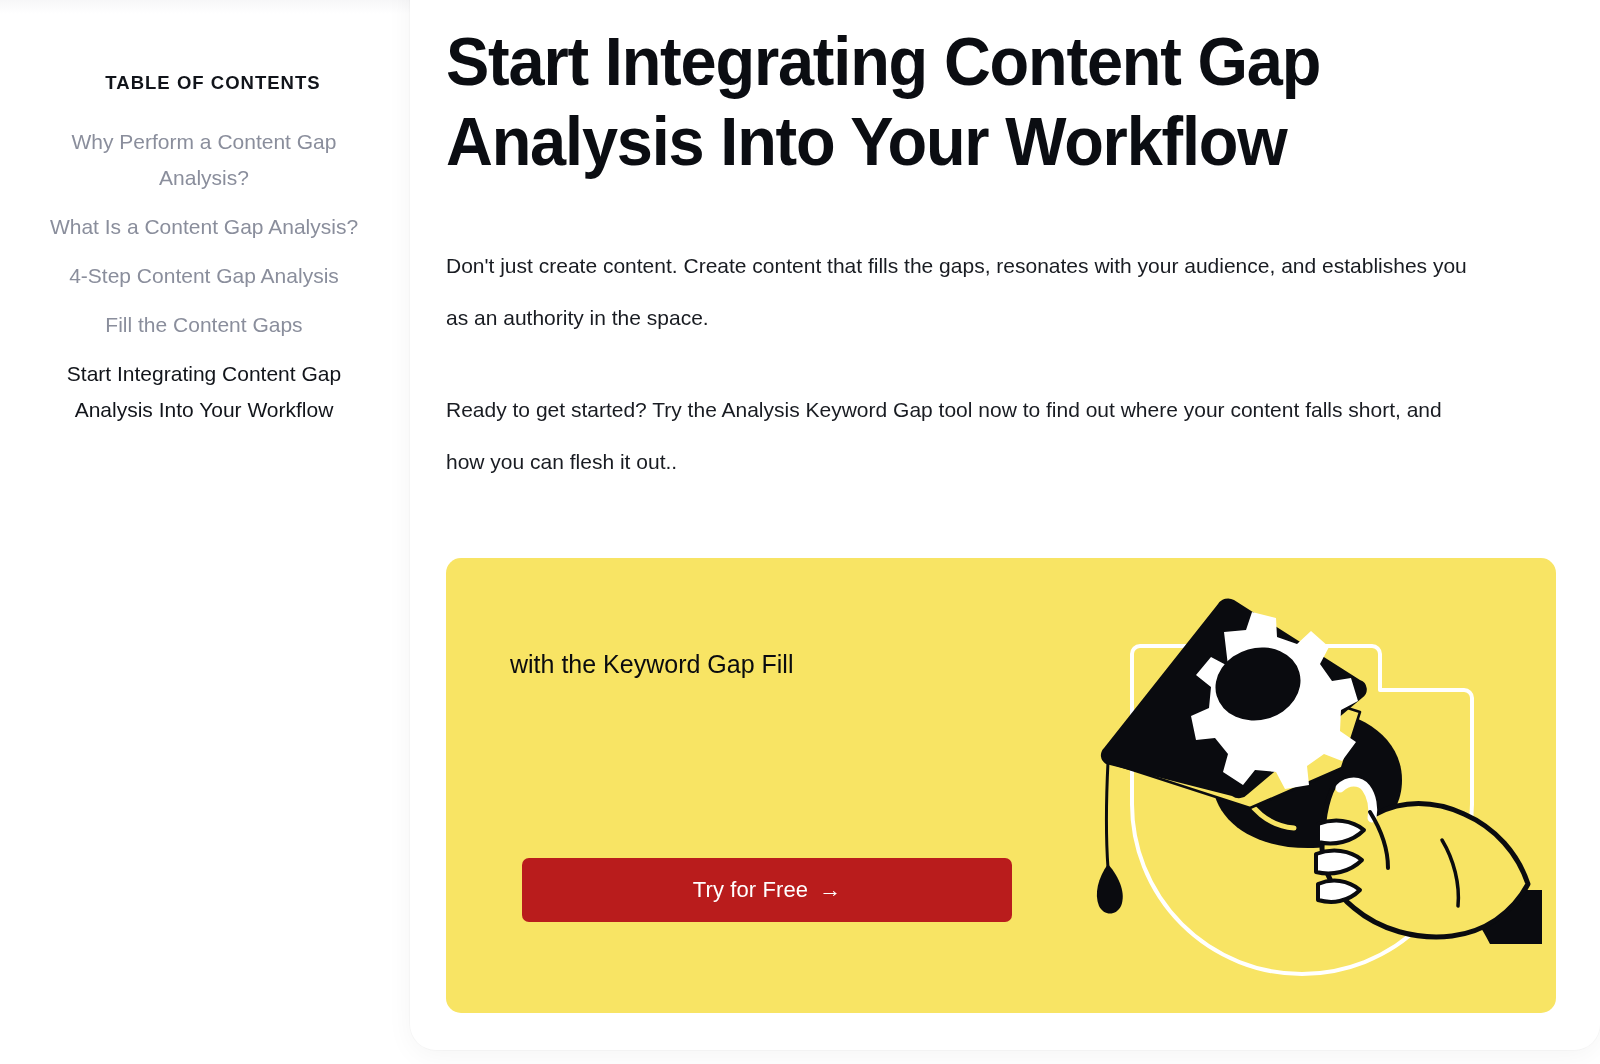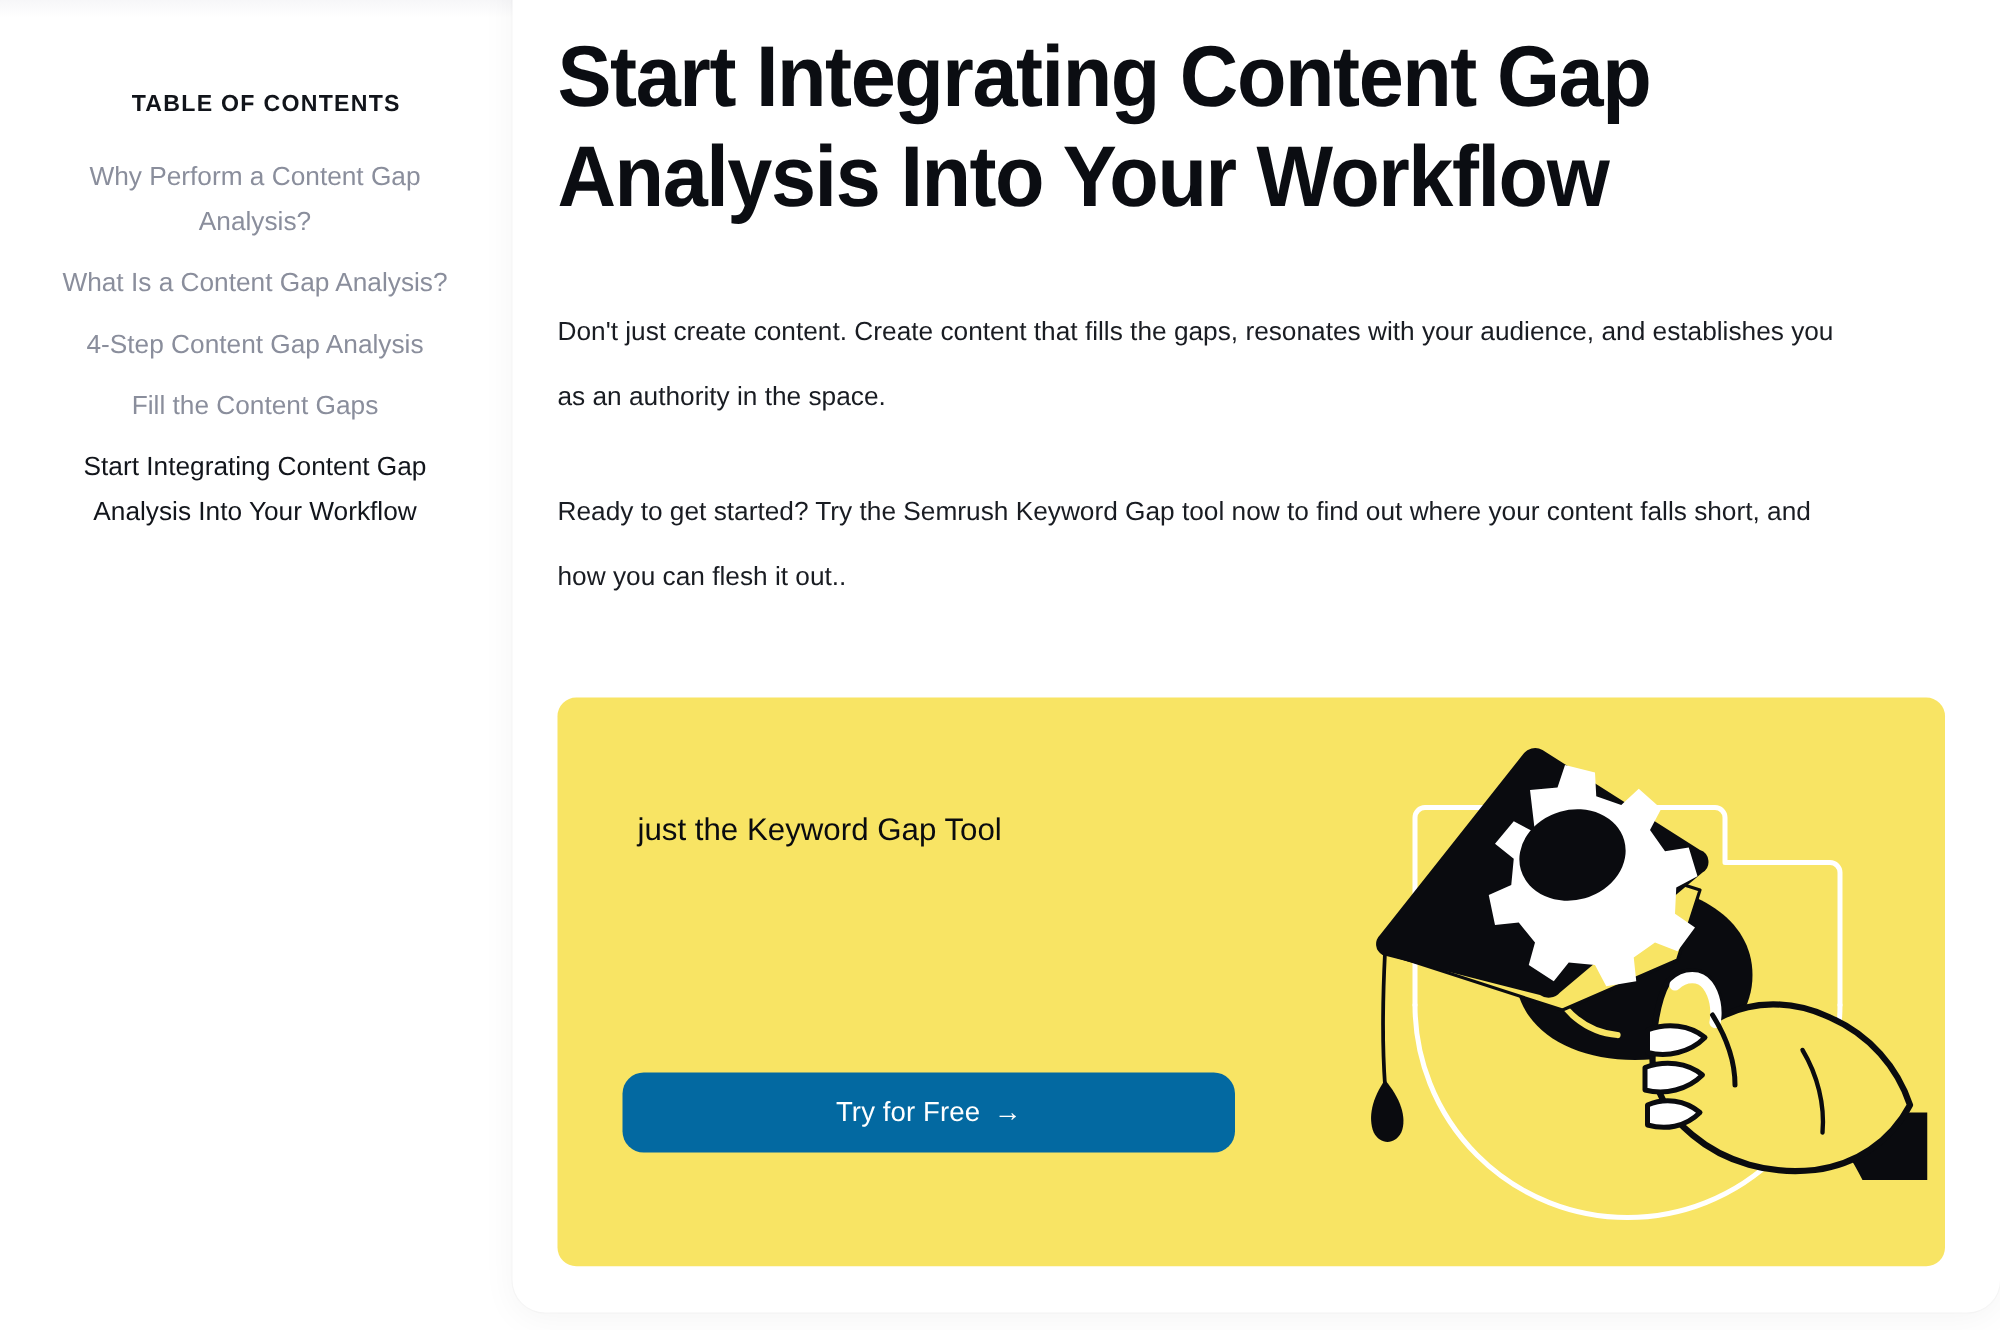--- a/index.html
+++ b/index.html
@@ -129,27 +129,27 @@
     color: #0a0b0f;
   }
   .promo-sub {
     margin: 28px 0 0 0;
     font-size: 25px;
     line-height: 32px;
     color: #0a0b0f;
   }
   .promo-btn {
     position: absolute;
-    left: 52px;
+    left: 76px;
     top: 300px;
     width: 490px;
     height: 64px;
-    background: #0369a1;
+    background: #b91c1c;
     border: none;
-    border-radius: 17px;
+    border-radius: 7px;
     color: #ffffff;
     font-family: "Liberation Sans", sans-serif;
     font-size: 22px;
     font-weight: 400;
     letter-spacing: .005em;
     cursor: pointer;
     display: flex;
     align-items: center;
     justify-content: center;
     gap: 11px;
@@ -182,27 +182,27 @@
     <li class="toc-item">4-Step Content Gap Analysis</li>
     <li class="toc-item">Fill the Content Gaps</li>
     <li class="toc-item active">Start Integrating Content Gap Analysis Into Your Workflow</li>
   </ul>
 </nav>
 
 <article class="article">
   <h1 class="article-title">Start Integrating Content Gap Analysis Into Your Workflow</h1>
   <div class="article-body">
     <p class="para">Don't just create content. Create content that fills the gaps, resonates with your audience, and establishes you as an authority in the space.</p>
-    <p class="para">Ready to get started? Try the Semrush Keyword Gap tool now to find out where your content falls short, and how you can flesh it out..</p>
+    <p class="para">Ready to get started? Try the Analysis Keyword Gap tool now to find out where your content falls short, and how you can flesh it out..</p>
   </div>
 </article>
 
 <section class="promo">
   <div class="promo-text">
-    <p class="promo-sub">just the Keyword Gap Tool</p>
+    <p class="promo-sub">with the Keyword Gap Fill</p>
   </div>
 
   <button class="promo-btn">
     <span>Try for Free</span>
     <span class="arrow">→</span>
   </button>
 
   <div class="promo-art">
     <svg viewBox="0 0 470 430" xmlns="http://www.w3.org/2000/svg" aria-hidden="true">
 

